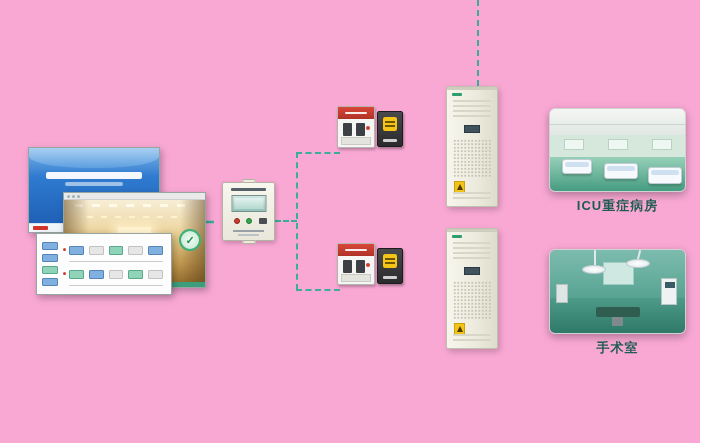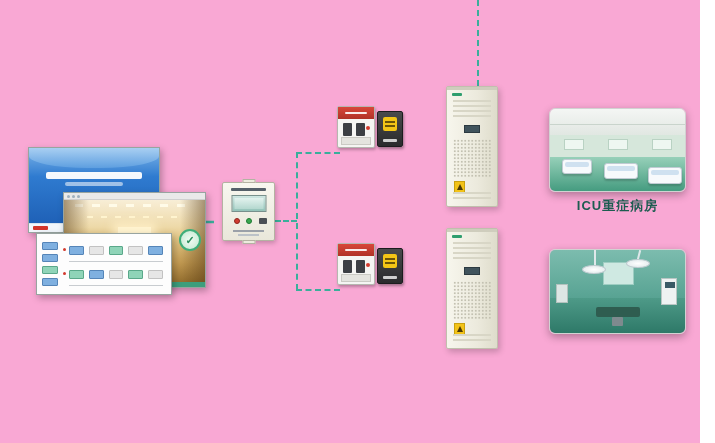--- a/index.html
+++ b/index.html
@@ -276,14 +276,15 @@
     <div class="or-floor"></div>
     <div class="or-arm" style="left:44px;top:0;height:16px"></div>
     <div class="or-arm" style="left:88px;top:0;height:10px;transform:rotate(14deg)"></div>
     <div class="lamp" style="left:32px;top:15px"></div>
     <div class="lamp" style="left:76px;top:9px"></div>
     <div class="or-table"></div>
     <div class="or-ped"></div>
     <div class="or-machine"></div>
     <div class="or-equip"></div>
   </div>
+  <div class="room-label" style="left:549px;top:339px;width:137px">手术室</div>
 
 </div>
 
 </body></html>

